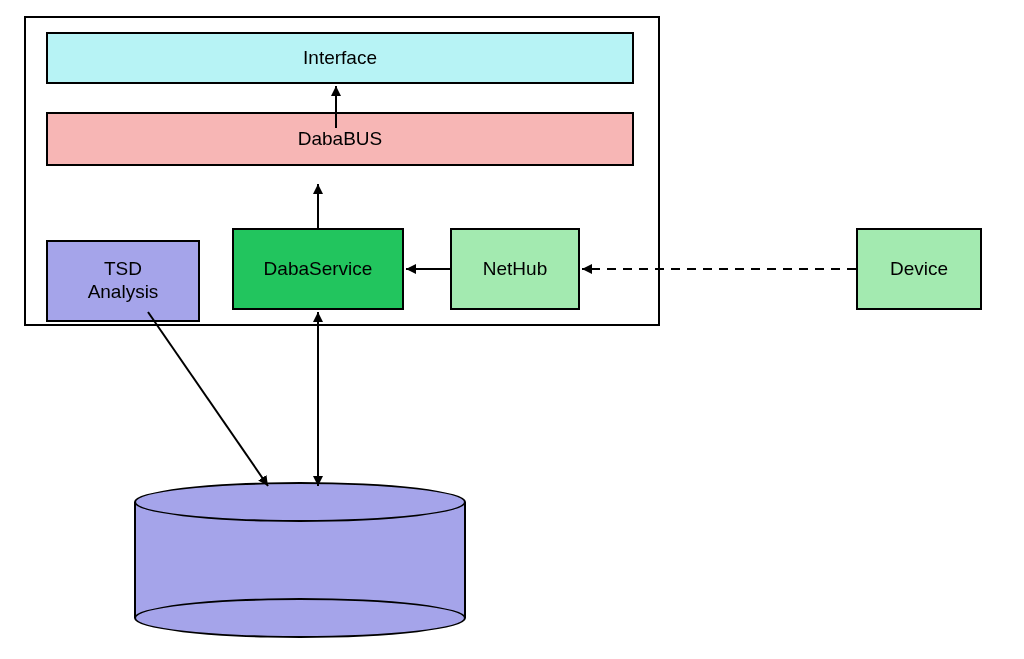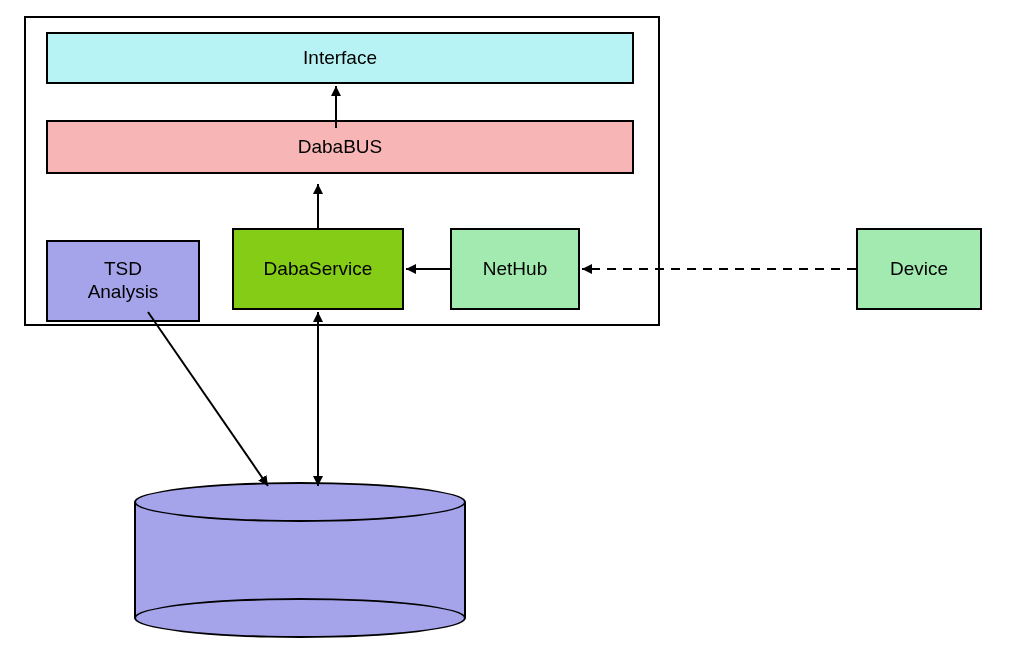--- a/index.html
+++ b/index.html
@@ -58,30 +58,30 @@
   </style>
 </head>
 <body>
 
 <div class="container-box" style="left:24px; top:16px; width:636px; height:310px;"></div>
 
 <div class="block" style="left: 46px; top: 32px; width: 588px; height: 52px; background-color: rgb(183, 243, 245);">
   <span>Interface</span>
 </div>
 
-<div class="block" style="left: 46px; top: 120px; width: 588px; height: 54px; background-color: rgb(247, 182, 181);">
+<div class="block" style="left: 46px; top: 112px; width: 588px; height: 54px; background-color: rgb(247, 182, 181);">
   <span>DabaBUS</span>
 </div>
 
 <div class="block" style="left: 46px; top: 240px; width: 154px; height: 82px; white-space: pre-line; background-color: rgb(165, 164, 234);">
   <span>TSD
 Analysis</span>
 </div>
 
-<div class="block" style="left: 232px; top: 228px; width: 172px; height: 82px; background-color: #84cc16;">
+<div class="block" style="left: 232px; top: 228px; width: 172px; height: 82px; background-color: #22c55e;">
   <span>DabaService</span>
 </div>
 
 <div class="block" style="left: 450px; top: 228px; width: 130px; height: 82px; background-color: rgb(163, 234, 176);">
   <span>NetHub</span>
 </div>
 
 <div class="block" style="left: 856px; top: 228px; width: 126px; height: 82px; background-color: rgb(163, 234, 176);">
   <span>Device</span>
 </div>

